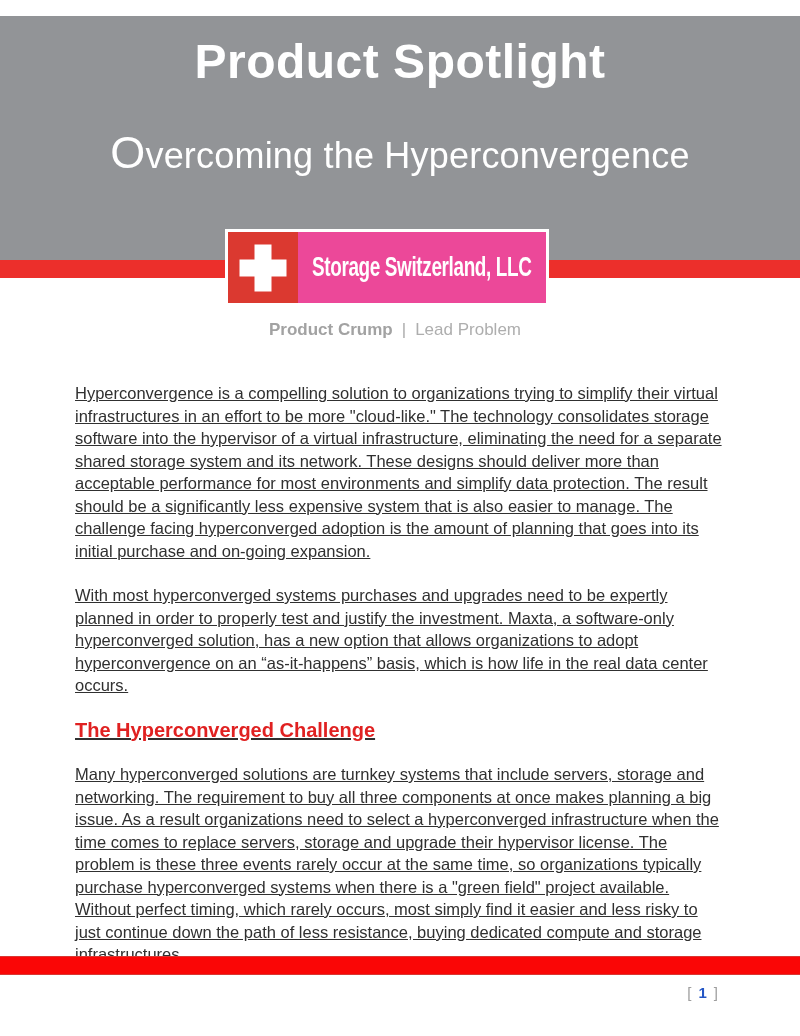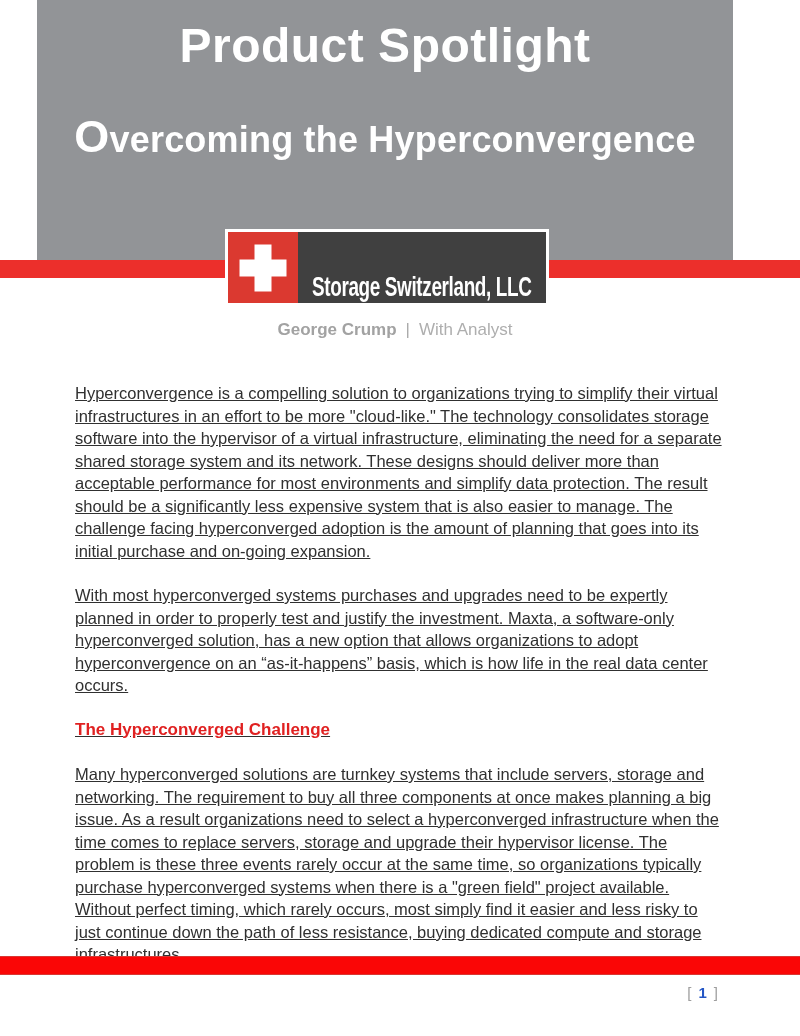--- a/index.html
+++ b/index.html
@@ -5,31 +5,30 @@
   html,body { margin:0; padding:0; }
   body { background:#fff; }
   .page {
     position:relative; width:800px; height:1036px; margin:0 auto;
     background:#ffffff; overflow:hidden;
     font-family:"Liberation Sans", sans-serif;
   }
 
   
   .masthead {
-    position:absolute; top:0; left:0; width:696px; height:260px;
+    position:absolute; top:16px; left:0; width:800px; height:260px;
     background:var(--header-gray, #929497);
-    margin-left:37px;
   }
   .kicker {
     margin:0; padding-top:22px; text-align:center;
     font-size:48px; line-height:1; font-weight:bold; color:#ffffff;
     letter-spacing:0.5px;
   }
   .doc-title {
-    margin-top:42px; text-align:center; color:#ffffff; font-weight:bold;
+    margin-top:42px; text-align:center; color:#ffffff; font-weight:normal;
     font-size:36px; line-height:50px; letter-spacing:0.2px;
   }
   .doc-title .big-initial { font-size:45px; }
 
   
   .header-rule {
     position:absolute; top:260px; left:0; width:800px; height:18px;
     background:var(--accent-red, #EC2F2B);
   }
 
@@ -44,22 +43,22 @@
   }
   .logo-cross-box .bar-v {
     position:absolute; left:50%; top:50%; transform:translate(-50%,-50%);
     width:17px; height:47px; background:#ffffff;
   }
   .logo-cross-box .bar-h {
     position:absolute; left:50%; top:50%; transform:translate(-50%,-50%);
     width:47px; height:17px; background:#ffffff;
   }
   .logo-wordmark {
-    flex:1; background:#404040; color:#ffffff; overflow:hidden;
-    display:flex; align-items:flex-end; justify-content:center;
+    flex:1; background:#ec4899; color:#ffffff; overflow:hidden;
+    display:flex; align-items:center; justify-content:center;
   }
   .logo-wordmark span {
     font-weight:bold; font-size:27px; white-space:nowrap;
     letter-spacing:-0.5px; transform:scaleX(0.70); transform-origin:center;
   }
 
   
   .byline {
     position:absolute; top:320px; left:0; width:790px; text-align:center;
     font-size:17px; color:var(--byline-gray, #A6A6A6);
@@ -68,21 +67,21 @@
   .byline .sep { margin:0 9px; color:#aaaaaa; }
   .byline .role { color:#aeaeae; }
 
   
   .article {
     position:absolute; left:75px; top:382px; width:652px;
     font-size:16.5px; line-height:22.5px; color:#303030;text-decoration:underline;
   }
   .article p { margin:0 0 22px 0; }
   .article h2 {
-    margin:0 0 22px 0; font-size:17px; line-height:22.5px; font-weight:bold;
+    margin:0 0 22px 0; font-size:20px; line-height:22.5px; font-weight:bold;
     color:var(--heading-red, #E02121);
   }
 
   
   .footer-rule {
     position:absolute; top:956px; left:0; width:800px; height:19px;
     background:var(--footer-red, #FA0606);
     border-top:1px solid #d93733; border-bottom:1px solid #d93733;
     box-sizing:border-box;
   }
@@ -112,21 +111,21 @@
     <div class="logo-cross-box">
       <div class="bar-v"></div>
       <div class="bar-h"></div>
     </div>
     <div class="logo-wordmark">
       <span>Storage Switzerland, LLC</span>
     </div>
   </div>
 
   <div class="byline">
-    <span class="author">George Crump</span><span class="sep">|</span><span class="role">With Analyst</span>
+    <span class="author">Product Crump</span><span class="sep">|</span><span class="role">Lead Problem</span>
   </div>
 
   <article class="article">
     <p>Hyperconvergence is a compelling solution to organizations trying to simplify their virtual infrastructures in an effort to be more "cloud-like." The technology consolidates storage software into the hypervisor of a virtual infrastructure, eliminating the need for a separate shared storage system and its network. These designs should deliver more than acceptable performance for most environments and simplify data protection. The result should be a significantly less expensive system that is also easier to manage. The challenge facing hyperconverged adoption is the amount of planning that goes into its initial purchase and on-going expansion.</p>
     <p>With most hyperconverged systems purchases and upgrades need to be expertly planned in order to properly test and justify the investment. Maxta, a software-only hyperconverged solution, has a new option that allows organizations to adopt hyperconvergence on an “as-it-happens” basis, which is how life in the real data center occurs.</p>
     <h2>The Hyperconverged Challenge</h2>
     <p>Many hyperconverged solutions are turnkey systems that include servers, storage and networking. The requirement to buy all three components at once makes planning a big issue. As a result organizations need to select a hyperconverged infrastructure when the time comes to replace servers, storage and upgrade their hypervisor license. The problem is these three events rarely occur at the same time, so organizations typically purchase hyperconverged systems when there is a "green field" project available. Without perfect timing, which rarely occurs, most simply find it easier and less risky to just continue down the path of less resistance, buying dedicated compute and storage infrastructures.</p>
   </article>
 
   <div class="footer-rule"></div>

